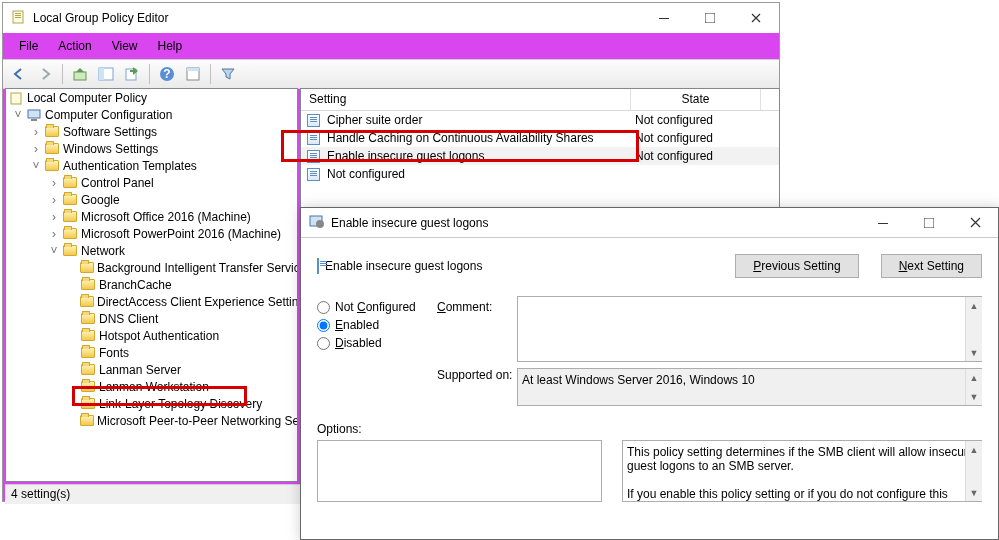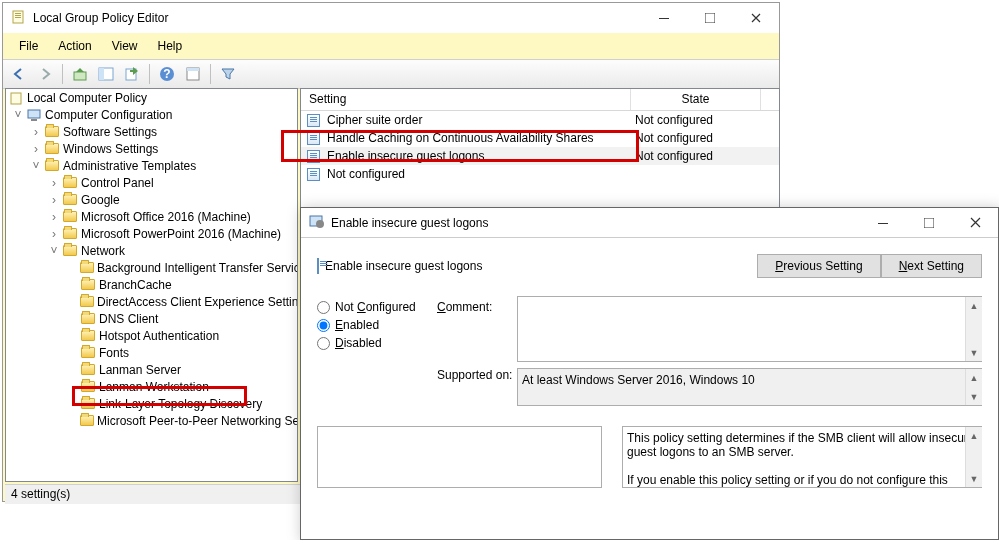--- a/index.html
+++ b/index.html
@@ -1,17 +1,17 @@
 <!DOCTYPE html>
 <html><head>
 <meta charset="utf-8">
 <style>
 *{box-sizing:border-box;margin:0;padding:0;font-family:"Segoe UI",Arial,sans-serif;font-size:12px;color:#000}
 body{background:#fff;position:relative;width:999px;height:540px;overflow:hidden}
-.window{position:absolute;background:#fef9c3;border:1px solid #999}
+.window{position:absolute;background:#d946ef;border:1px solid #999}
 .titlebar{height:30px;display:flex;align-items:center;padding-left:8px;background:#fff}
 .titlebar .icon{margin-right:6px}
 .titlebar .title{flex:1}
 .winbtns{display:flex;align-items:center}
 .winbtn{width:46px;height:30px;display:flex;align-items:center;justify-content:center;color:#555}
 .menubar{display:flex;padding:2px 6px;gap:0}
 .menubar .menu{padding:4px 10px}
 .toolbar{height:30px;border-top:1px solid #d0d0d0;border-bottom:1px solid #d0d0d0;background:linear-gradient(#fdfdfd,#eaeaea);display:flex;align-items:center;padding:0 4px;gap:2px}
 .tbtn{width:24px;height:24px;display:flex;align-items:center;justify-content:center;border:1px solid transparent}
 .tree{position:absolute;left:2px;top:85px;width:293px;height:394px;border:1px solid #828790;overflow:auto;background:#fff}
@@ -30,21 +30,21 @@
 .lrow>div{padding:0 4px;overflow:hidden;white-space:nowrap}
 .lrow .lic{width:16px;height:16px;display:flex;align-items:center;justify-content:center;margin-left:4px;margin-right:2px}
 .polic{width:13px;height:13px;border:1px solid #5b8fc2;background:linear-gradient(#fff,#d9e9f7);position:relative}
 .polic:before{content:"";position:absolute;top:2px;left:2px;width:7px;height:1px;background:#5b8fc2;box-shadow:0 2px 0 #5b8fc2,0 4px 0 #5b8fc2}
 .status{position:absolute;left:2px;top:481px;width:775px;height:20px;border-top:1px solid #d0d0d0;padding:2px 6px;background:#f0f0f0}
 .hl{position:absolute;border:3px solid #d40000;pointer-events:none}
 .dlg{position:absolute;left:300px;top:207px;width:699px;height:333px;background:#fff;border:1px solid #666;box-shadow:2px 2px 14px rgba(0,0,0,.25)}
 .dlg .titlebar{border-bottom:1px solid #ccc}
 .dlgbody{padding:8px 16px}
 .dlgheader{display:flex;align-items:center;padding:8px 0}
-.dlgbtn{padding:4px 17px;border:1px solid #adadad;background:#e1e1e1;min-width:90px;text-align:center;margin-left:0}
+.dlgbtn{padding:4px 17px;border:1px solid #adadad;background:#e1e1e1;min-width:90px;text-align:center;margin-left:22px}
 .radio{display:flex;align-items:center;margin:4px 0}
 .radio input{margin-right:5px}
 .txtbox{border:1px solid #adadad;background:#fff;padding:4px}
 .sbar{position:absolute;right:0;width:17px;background:#f0f0f0;border-left:1px solid #ddd}
 .sbar .arr{height:17px;display:flex;align-items:center;justify-content:center;color:#666;font-size:9px}
 u{text-decoration:underline}
 </style>
 </head>
 <body>
 
@@ -163,21 +163,21 @@
         <span class="tic">
           <span class="folder"></span>
         </span>
         <span>Windows Settings</span>
       </div>
     <div class="tnode" style="padding-left:22px">
         <span class="tw">˅</span>
         <span class="tic">
           <span class="folder"></span>
         </span>
-        <span>Administrative Templates</span>
+        <span>Authentication Templates</span>
       </div>
     <div class="tnode" style="padding-left:40px">
         <span class="tw">›</span>
         <span class="tic">
           <span class="folder"></span>
         </span>
         <span>Control Panel</span>
       </div>
     <div class="tnode" style="padding-left:40px">
         <span class="tw">›</span>
@@ -376,20 +376,21 @@
       <div style="flex:1;position:relative">
         <div class="txtbox" style="height:38px;background:#f0f0f0">At least Windows Server 2016, Windows 10</div>
         <div class="sbar" style="top:1px;height:36px">
             <div class="arr">▲</div>
             <div class="arr" style="position:absolute;bottom:0;width:100%">▼</div>
           </div>
       </div>
     </div>
 
     <div style="display:flex;margin-top:16px;gap:20px">
+      <div style="width:285px">Options:</div>
     </div>
 
     <div style="display:flex;margin-top:4px;gap:20px">
       <div class="txtbox" style="width:285px;height:62px"></div>
       <div style="flex:1;position:relative">
         <div class="txtbox" style="height:62px;white-space:pre-wrap;overflow:hidden">This policy setting determines if the SMB client will allow insecure guest logons to an SMB server.
 
 If you enable this policy setting or if you do not configure this</div>
         <div class="sbar" style="top:1px;height:60px">
             <div class="arr">▲</div>

